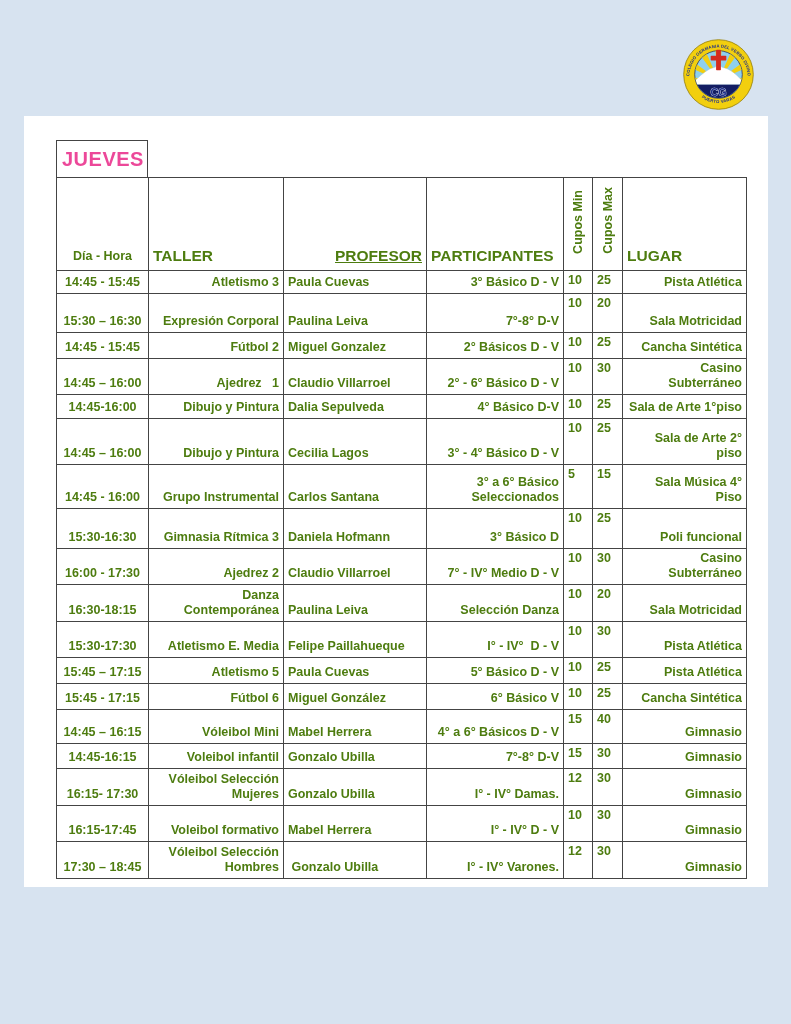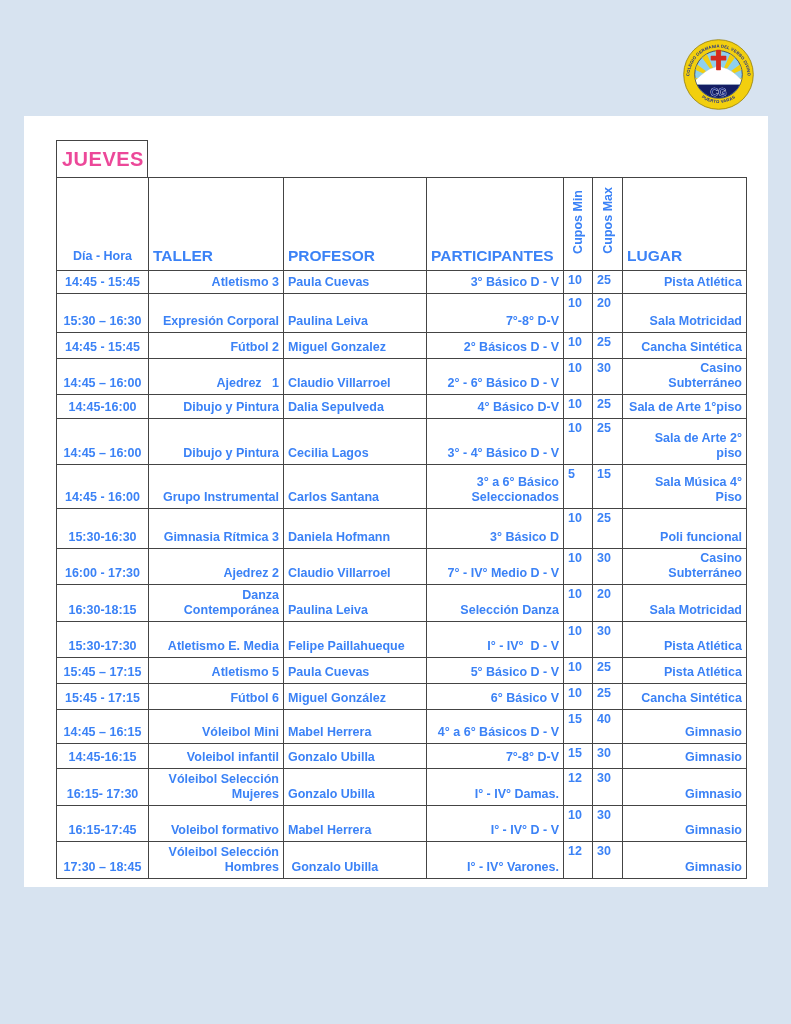--- a/index.html
+++ b/index.html
@@ -16,32 +16,32 @@
   .logo{
     position:absolute;left:683px;top:39px;width:71px;height:71px;
   }
   .day-box{
     margin:24px 0 0 32px;width:92px;height:38px;box-sizing:border-box;
     border:1px solid #444;display:flex;align-items:center;
     font-weight:bold;font-size:20px;letter-spacing:.5px;padding-left:5px;color:#ec4899;
   }
   table.sched{
     margin-left:32px;margin-top:-1px;border-collapse:collapse;table-layout:fixed;
-    width:690px;color:#3b82f6;
+    width:690px;color:#4d7c0f;
   }
   .sched th,.sched td{
     border:1px solid #444;box-sizing:border-box;font-weight:bold;
     overflow:hidden;
   }
   .sched thead tr{height:93px;}
   .sched th{
     vertical-align:bottom;text-align:left;font-size:15.5px;padding:2px 4px 5px 4px;
   }
   th.c-time{font-size:12.5px;text-align:center;padding-bottom:7px;}
-  th.c-prof{text-align:left;}
+  th.c-prof{text-align:right;text-decoration:underline;}
   th.c-min,th.c-max{text-align:center;vertical-align:bottom;padding:0 0 12px 0;}
   .vert{
     writing-mode:vertical-rl;transform:rotate(180deg);
     font-size:12.5px;font-weight:bold;white-space:nowrap;
   }
   .sched td{
     font-size:12.5px;line-height:15px;vertical-align:bottom;padding:2px 4px 3px 4px;
   }
   td.c-time{text-align:center;white-space:nowrap;padding-left:1px;padding-right:1px;}
   td.c-taller,td.c-part,td.c-lugar{white-space:pre-line;text-align:right;}

